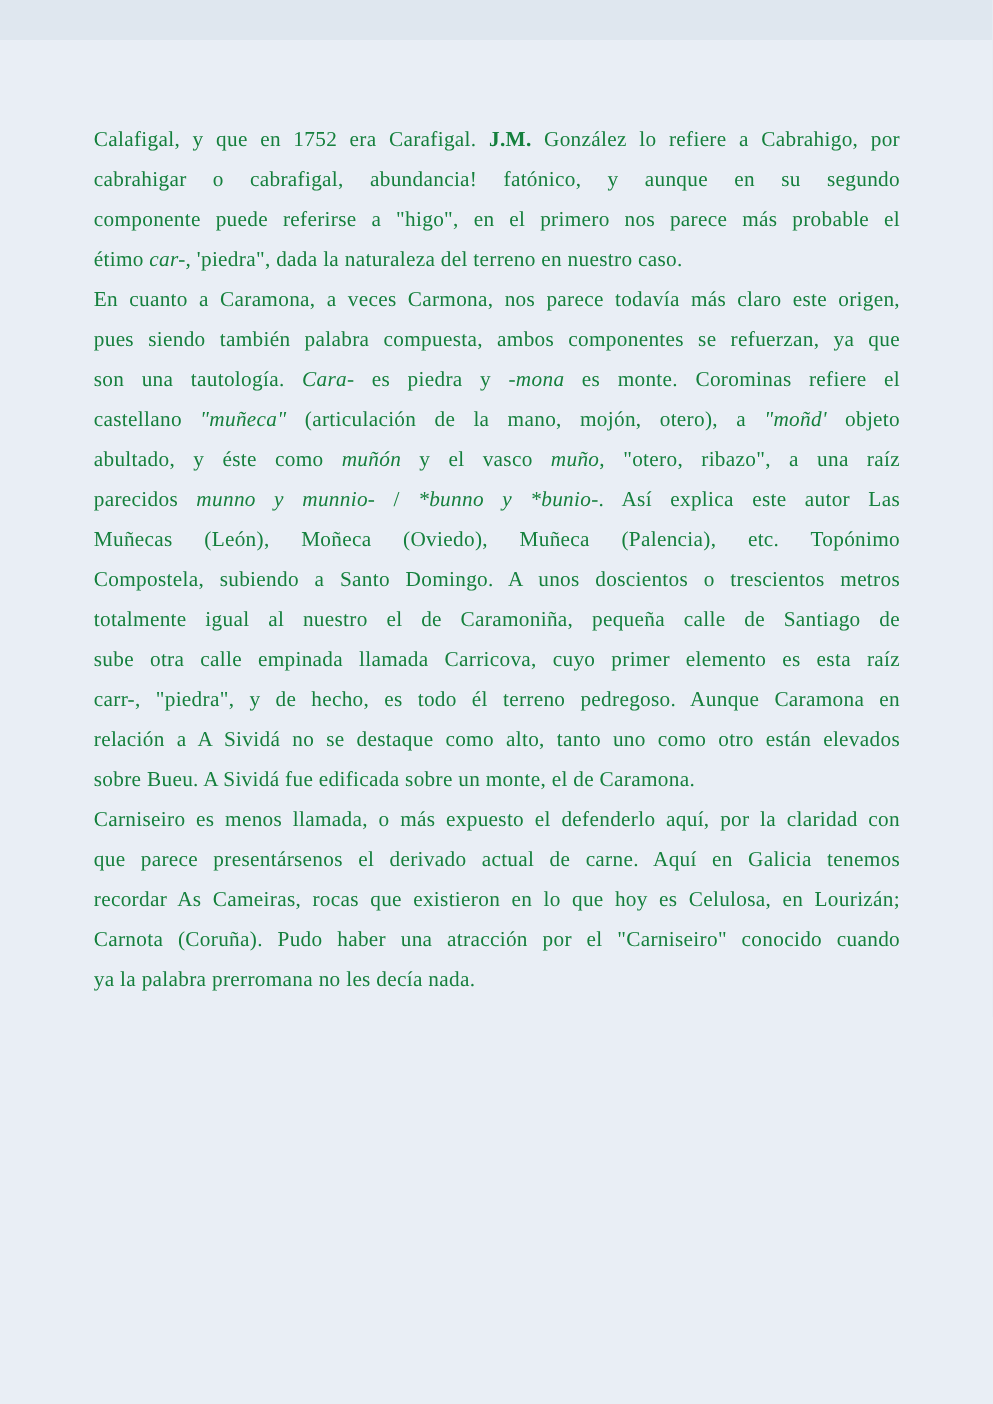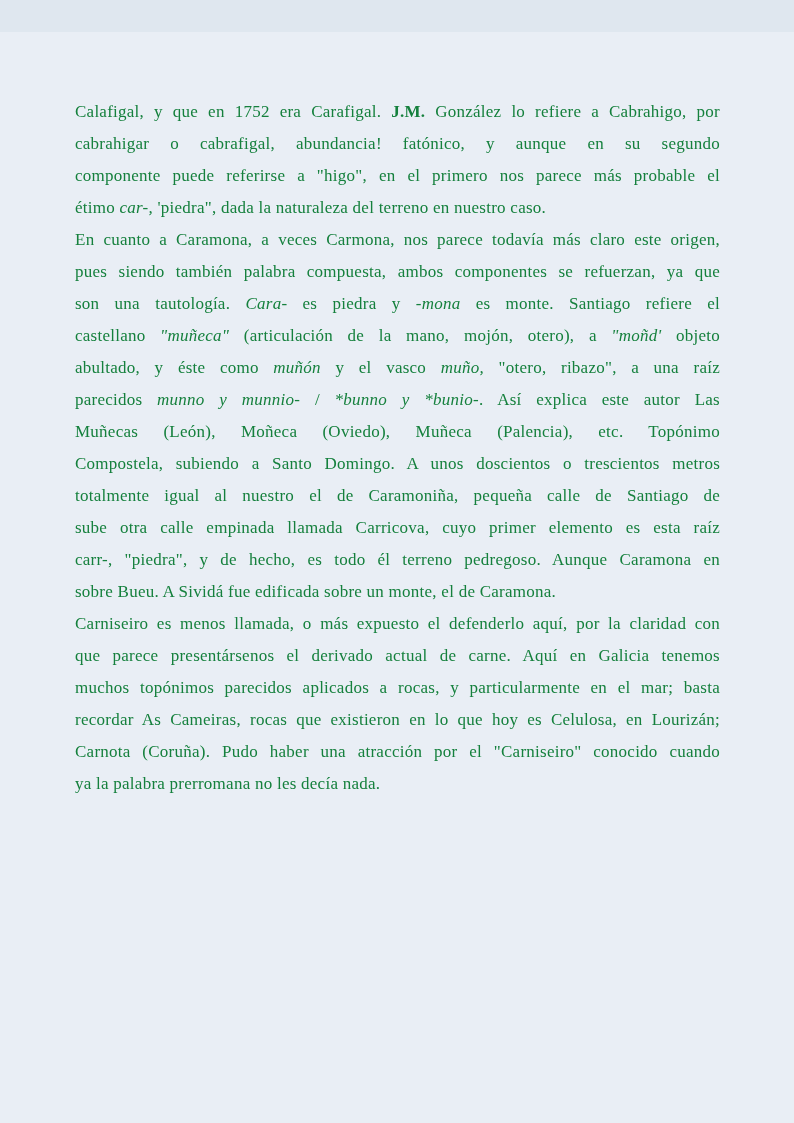--- a/index.html
+++ b/index.html
@@ -49,30 +49,30 @@
 <body>
 
 <div class="page" style="background: rgb(233, 238, 245); color: #15803d; margin-top: 32px;">
   <div class="textblock">
       <div class="line j"><span class="normal">Calafigal, y que en 1752 era Carafigal. </span><span class="bold">J.M.</span><span class="normal"> González lo refiere a Cabrahigo, por</span></div>
       <div class="line j"><span class="normal">cabrahigar o cabrafigal, abundancia! fatónico, y aunque en su segundo</span></div>
       <div class="line j"><span class="normal">componente puede referirse a "higo", en el primero nos parece más probable el</span></div>
       <div class="line"><span class="normal">étimo </span><span class="italic">car-,</span><span class="normal"> 'piedra", dada la naturaleza del terreno en nuestro caso.</span></div>
       <div class="line j"><span class="normal">En cuanto a Caramona, a veces Carmona, nos parece todavía más claro este origen,</span></div>
       <div class="line j"><span class="normal">pues siendo también palabra compuesta, ambos componentes se refuerzan, ya que</span></div>
-      <div class="line j"><span class="normal">son una tautología. </span><span class="italic">Cara-</span><span class="normal"> es piedra y </span><span class="italic">-mona</span><span class="normal"> es monte. Santiago refiere el</span></div>
+      <div class="line j"><span class="normal">son una tautología. </span><span class="italic">Cara-</span><span class="normal"> es piedra y </span><span class="italic">-mona</span><span class="normal"> es monte. Corominas refiere el</span></div>
       <div class="line j"><span class="normal">castellano </span><span class="italic">"muñeca"</span><span class="normal"> (articulación de la mano, mojón, otero), a </span><span class="italic">"moñd'</span><span class="normal"> objeto</span></div>
       <div class="line j"><span class="normal">abultado, y éste como </span><span class="italic">muñón</span><span class="normal"> y el vasco </span><span class="italic">muño,</span><span class="normal"> "otero, ribazo", a una raíz</span></div>
       <div class="line j"><span class="normal">parecidos </span><span class="italic">munno y munnio-</span><span class="normal"> / </span><span class="italic">*bunno y *bunio-</span><span class="normal">. Así explica este autor Las</span></div>
       <div class="line j"><span class="normal">Muñecas (León), Moñeca (Oviedo), Muñeca (Palencia), etc. Topónimo</span></div>
       <div class="line j"><span class="normal">Compostela, subiendo a Santo Domingo. A unos doscientos o trescientos metros</span></div>
       <div class="line j"><span class="normal">totalmente igual al nuestro el de Caramoniña, pequeña calle de Santiago de</span></div>
       <div class="line j"><span class="normal">sube otra calle empinada llamada Carricova, cuyo primer elemento es esta raíz</span></div>
       <div class="line j"><span class="normal">carr-, "piedra", y de hecho, es todo él terreno pedregoso. Aunque Caramona en</span></div>
+      <div class="line j"><span class="normal">relación a A Sividá no se destaque como alto, tanto uno como otro están elevados</span></div>
       <div class="line"><span class="normal">sobre Bueu. A Sividá fue edificada sobre un monte, el de Caramona.</span></div>
       <div class="line j"><span class="normal">Carniseiro es menos llamada, o más expuesto el defenderlo aquí, por la claridad con</span></div>
       <div class="line j"><span class="normal">que parece presentársenos el derivado actual de carne. Aquí en Galicia tenemos</span></div>
-      <div class="line j"><span class="normal">muchos topónimos parecidos aplicados a rocas, y particularmente en el mar; basta</span></div>
       <div class="line j"><span class="normal">recordar As Cameiras, rocas que existieron en lo que hoy es Celulosa, en Lourizán;</span></div>
       <div class="line j"><span class="normal">Carnota (Coruña). Pudo haber una atracción por el "Carniseiro" conocido cuando</span></div>
       <div class="line"><span class="normal">ya la palabra prerromana no les decía nada.</span></div>
     </div>
 </div>
 
 </body></html>

